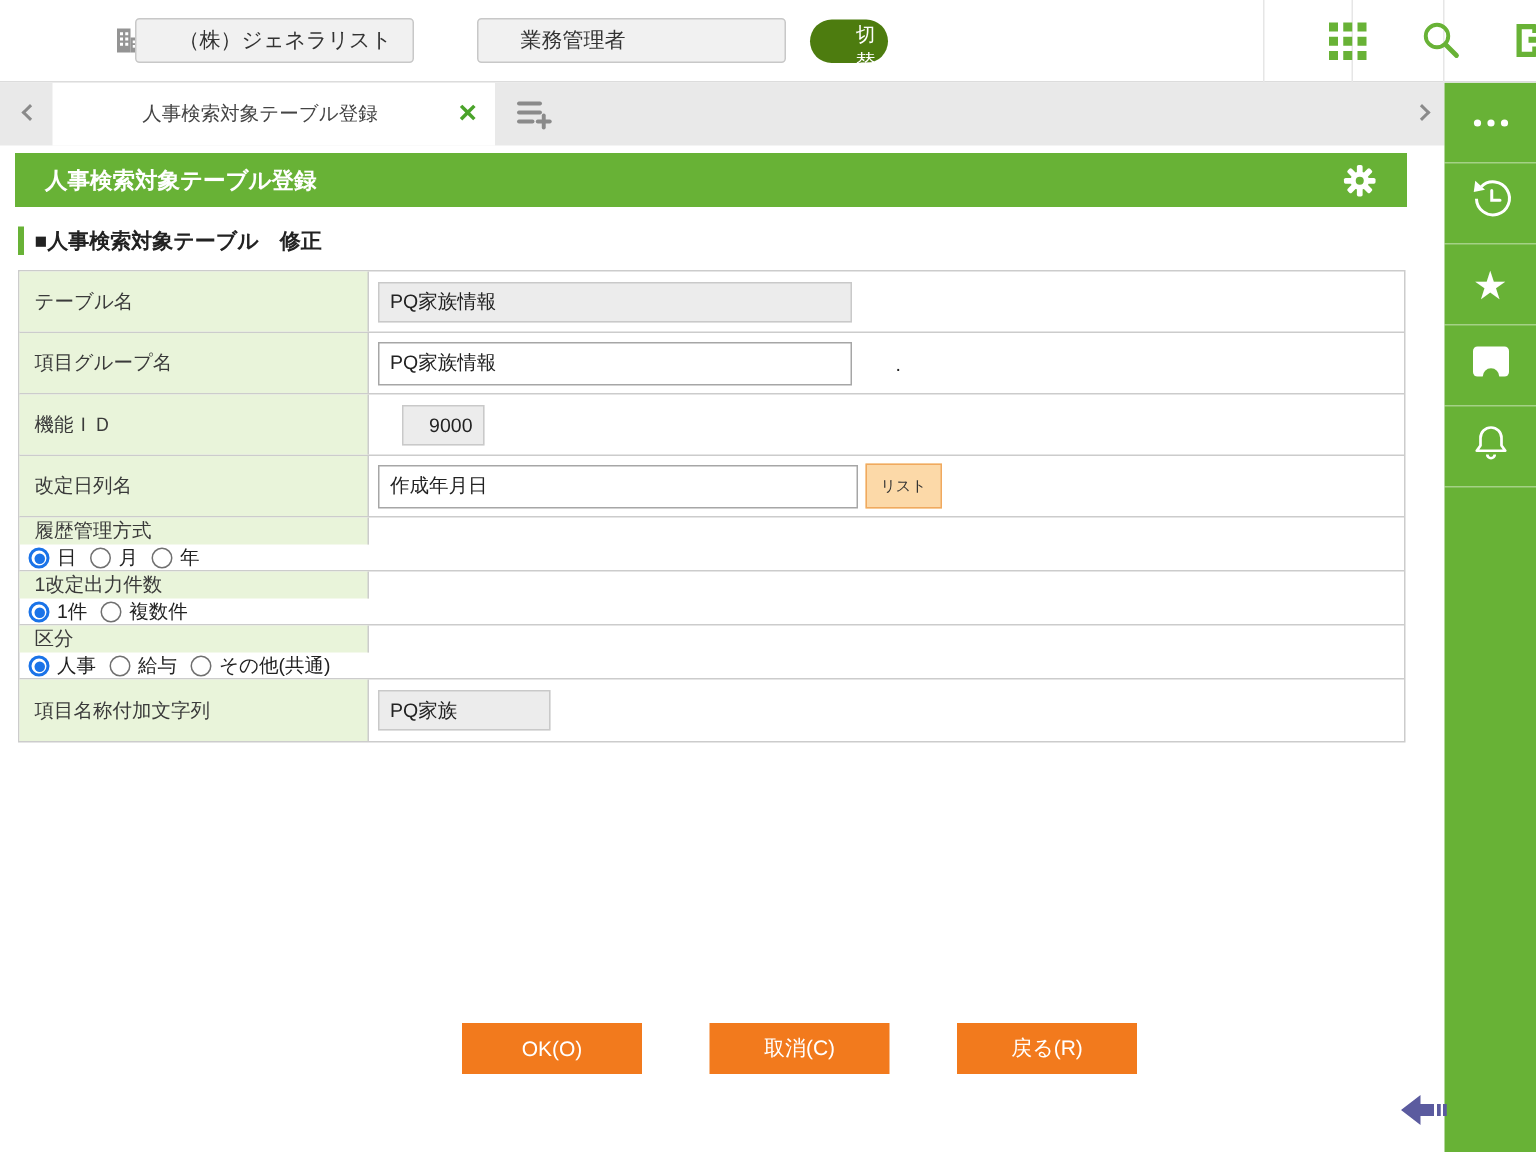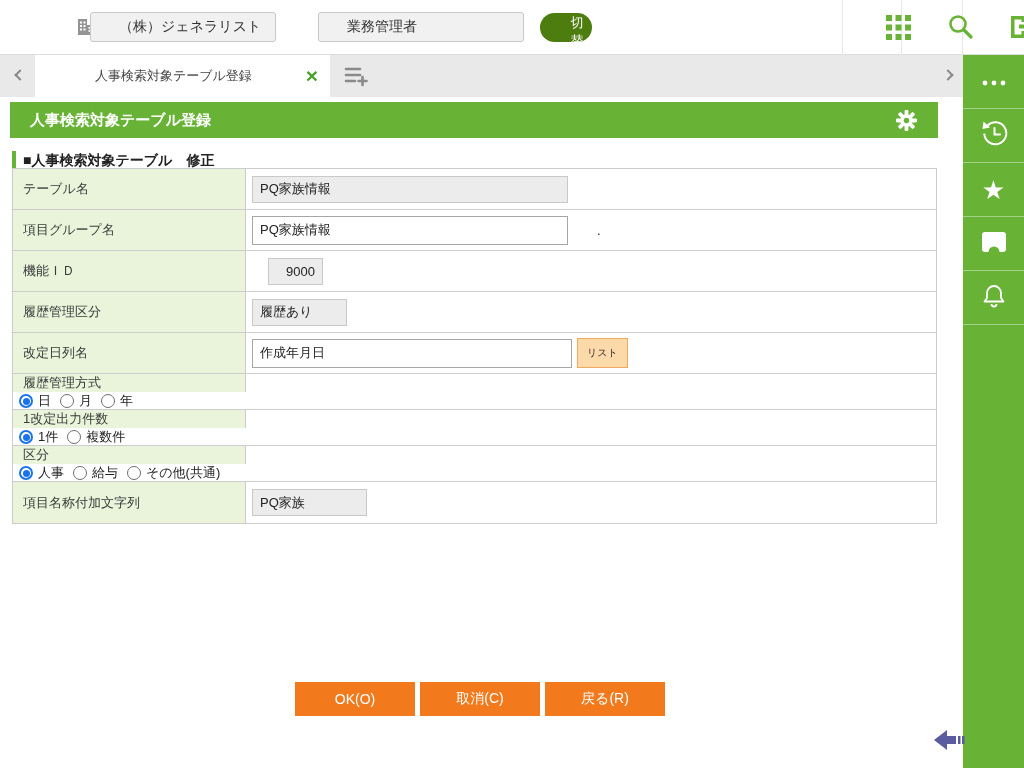--- a/index.html
+++ b/index.html
@@ -47,21 +47,21 @@
     color:#fff; display:flex; align-items:center; padding:0 20px; font-size:15px; font-weight:bold;
   }
   .titlebar .gear { margin-left:auto; cursor:pointer; display:flex; }
 
   
   .section { position:absolute; top:151px; left:12px; display:flex; align-items:center; }
   .section-bar { width:4px; height:19px; background:#68b236; margin-right:7px; }
   .section-text { font-size:14px; font-weight:bold; color:#222; }
 
   
-  .ftable { position:absolute; top:168px; left:12px; width:925px; border:1px solid #ccc; background:#fff; }
+  .ftable { position:absolute; top:180px; left:12px; width:925px; border:1px solid #ccc; background:#fff; }
   .frow { display:flex; border-bottom:1px solid #ccc; }
   .frow:last-child { border-bottom:none; }
   .h42 { height:41px; } .h37 { height:36px;flex-direction:column; }
   .lbl {
     width:233px; background:#e9f4da; border-right:1px solid #ccc;
     display:flex; align-items:center; padding-left:10px; font-size:13px; color:#3a3a3a;
   }
   .val { flex:1; display:flex; align-items:center; padding-left:6px; font-size:13px; }
   .ro {
     background:#ececec; border:1px solid #c9c9c9; height:27px;
@@ -77,21 +77,21 @@
   .list-btn {
     margin-left:5px; height:30px; padding:0 9px; background:#fcd9a8; border:1px solid #f0a95f;
     font-size:10px; color:#333; font-family:inherit; cursor:pointer;
   }
   .ropt { display:inline-flex; align-items:center; margin-right:9px; cursor:pointer; }
   .rb { width:14px; height:14px; border-radius:50%; border:1px solid #707070; background:#fff; display:inline-block; margin-right:5px; position:relative; }
   .rb.checked { border:2px solid #1a73e8; }
   .rb.checked::after { content:""; position:absolute; left:1.5px; top:1.5px; right:1.5px; bottom:1.5px; border-radius:50%; background:#1a73e8; }
 
   
-  .btn-row { position:absolute; top:682px; left:295px; display:flex; }
+  .btn-row { position:absolute; top:682px; left:308px; display:flex;gap:40px; }
   .obtn {
     width:120px; height:34px; background:#f27a1d; border:none; color:#fff;
     font-size:14px; font-family:inherit; margin-right:5px; cursor:pointer;
   }
 
   
   .back-arrow { position:absolute; left:933px; top:727px; z-index:4; cursor:pointer; }
 </style>
 </head>
 <body>
@@ -255,26 +255,20 @@
     </div>
   </div>
 
   <div class="frow h42">
     <div class="lbl">機能ＩＤ</div>
     <div class="val">
       <input class="ro w55" readonly="" value="9000" style="">
     </div>
   </div>
 
-  <div class="frow h42">
-    <div class="lbl">履歴管理区分</div>
-    <div class="val">
-      <input class="ro w95" readonly="" value="履歴あり" style="">
-    </div>
-  </div>
 
   <div class="frow h42">
     <div class="lbl">改定日列名</div>
     <div class="val">
       <input class="ed w320" value="作成年月日" style="">
       <button class="list-btn">リスト</button>
     </div>
   </div>
 
   <div class="frow h37">

